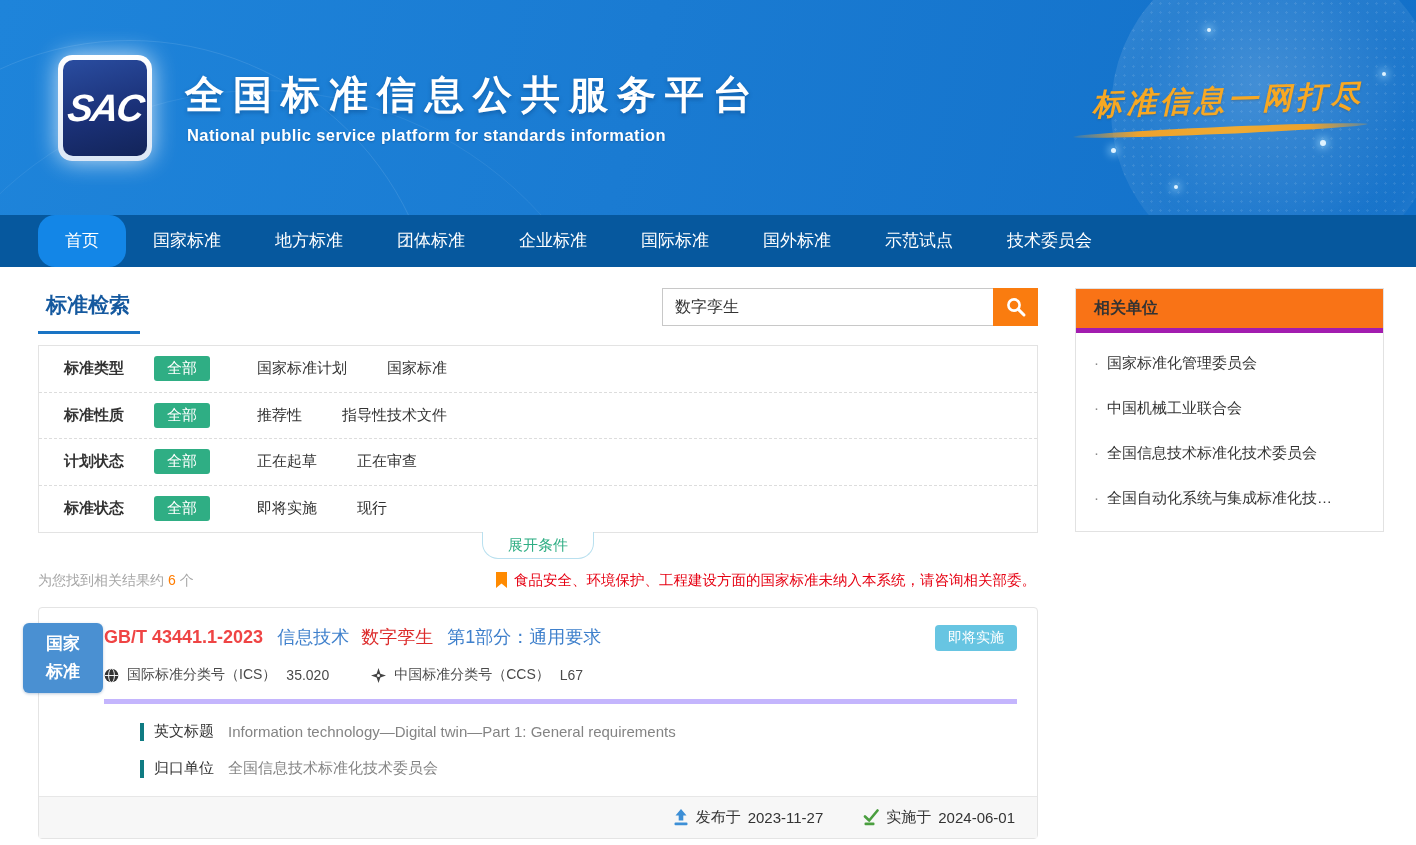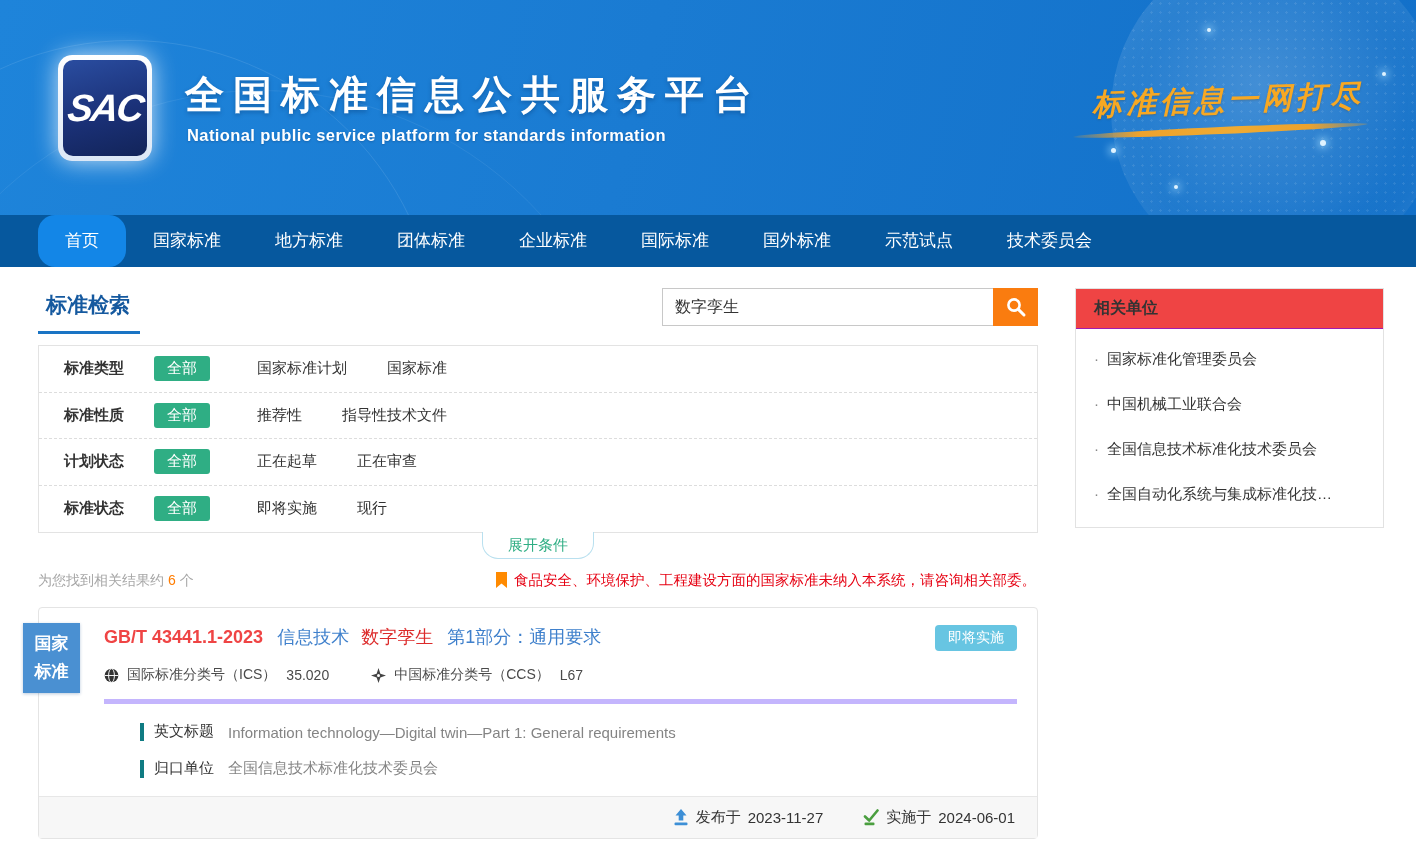--- a/index.html
+++ b/index.html
@@ -64,45 +64,45 @@
     border:1px solid #b9e0ef; border-top:none; border-radius:0 0 16px 16px; color:#2fae84; font-size:15px; cursor:pointer; }
 
   
   .results-row { display:flex; justify-content:space-between; align-items:center; margin:12px 2px 17px 0; }
   .results-summary { color:#a6a6a6; font-size:14px; }
   .results-count { color:#ff7c00; margin:0 4px; }
   .results-notice { display:flex; align-items:center; gap:6px; color:#e60012; font-size:14.5px; }
 
   
   .result-card { position:relative; border:1px solid #e4e4e4; border-radius:4px; }
-  .type-badge { position:absolute; left:-16px; top:15px; width:57px; height:70px; background:#4a90d2; border-radius:0;
+  .type-badge { position:absolute; left:-16px; top:15px; width:80px; height:70px; background:#4a90d2; border-radius:6px;
     display:flex; flex-direction:column; align-items:center; justify-content:center; color:#fff; font-weight:bold;
     font-size:17px; line-height:1.65; box-shadow:0 1px 3px rgba(30,80,140,.3); }
   .card-main { padding:17px 20px 0 65px; }
   .title-row { display:flex; justify-content:space-between; align-items:flex-start; }
   .std-title { font-size:18px; cursor:pointer; }
   .std-code { font-weight:bold; color:#ef4444;margin-top:39px; }
   .std-part { color:#3f80cc; margin-left:9px; }
   .std-hl { color:#dc2a2a; margin-left:7px; }
   .status-badge { background:#67c5e2; color:#fff; font-size:14px; padding:4px 13px; border-radius:4px; flex:none; }
   .meta-row { margin-top:15px; padding-bottom:15px; border-bottom:5px solid #c4b5fd; display:flex; align-items:center;
     font-size:14px; color:#4a4a4a; }
   .meta-group { display:flex; align-items:center; gap:8px; }
   .meta-group + .meta-group { margin-left:42px; }
   .meta-value { margin-left:2px; }
-  .field-row { display:flex; align-items:flex-end; gap:10px; margin:18px 0;padding-left:36px; }
+  .field-row { display:flex; align-items:center; gap:10px; margin:18px 0;padding-left:36px; }
   .field-bar { width:4px; height:18px; background:#0f7b82; flex:none; }
   .field-label { color:#333; font-size:15px; }
   .field-value { color:#848484; font-size:15px; margin-left:4px; }
   .card-footer { margin-top:14px; display:flex; justify-content:flex-end; align-items:center; gap:40px;
     background:#f7f7f7; border-top:1px solid #e7e7e7; padding:11px 22px; font-size:15px; color:#333; }
   .date-group { display:flex; align-items:center; gap:7px; }
 
   
-  .side-header { padding:9px 18px; background:#ef4444; border-bottom:1px solid #a21caf; font-size:16px; font-weight:bold; color:#333; }
+  .side-header { padding:9px 18px; background:#f97316; border-bottom:5px solid #a21caf; font-size:16px; font-weight:bold; color:#333; }
   .side-list { padding:8px 0 10px; }
   .side-item { padding:13px 18px; font-size:15px; color:#333; display:flex; gap:8px; cursor:pointer; white-space:nowrap;
     overflow:hidden; }
   .side-dot { color:#888; flex:none; }
 
   svg { display:block; }
 </style>
 </head>
 <body>
 

